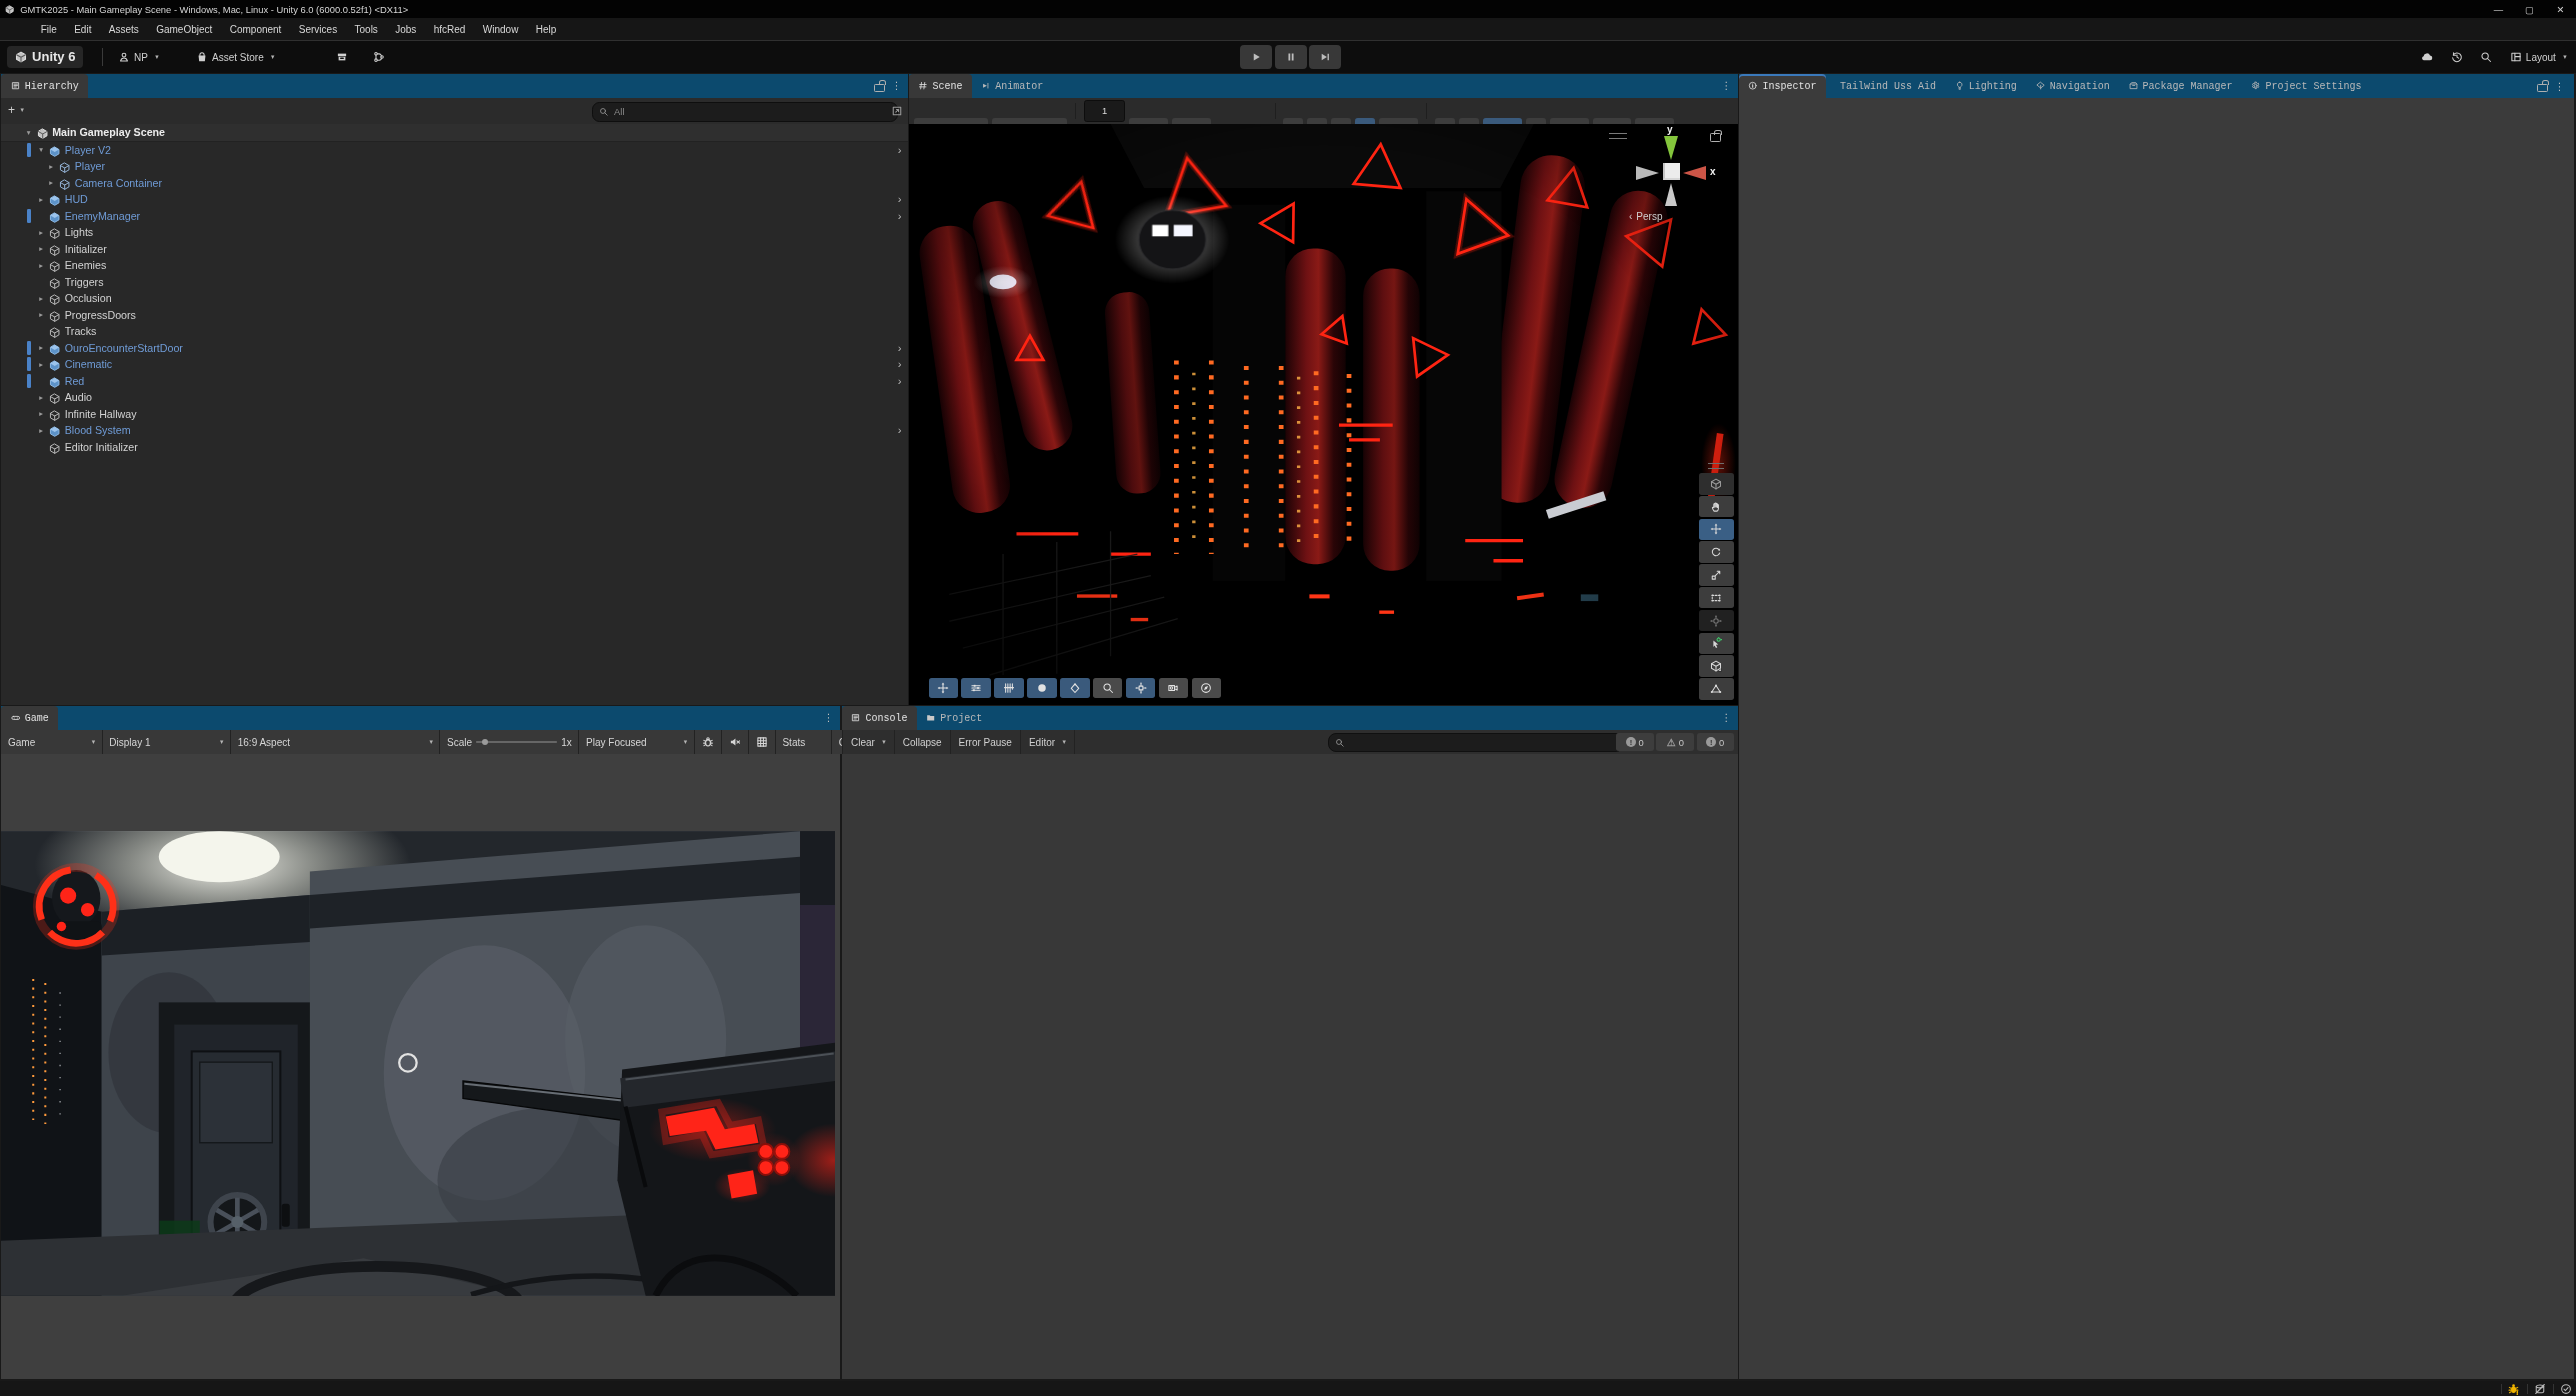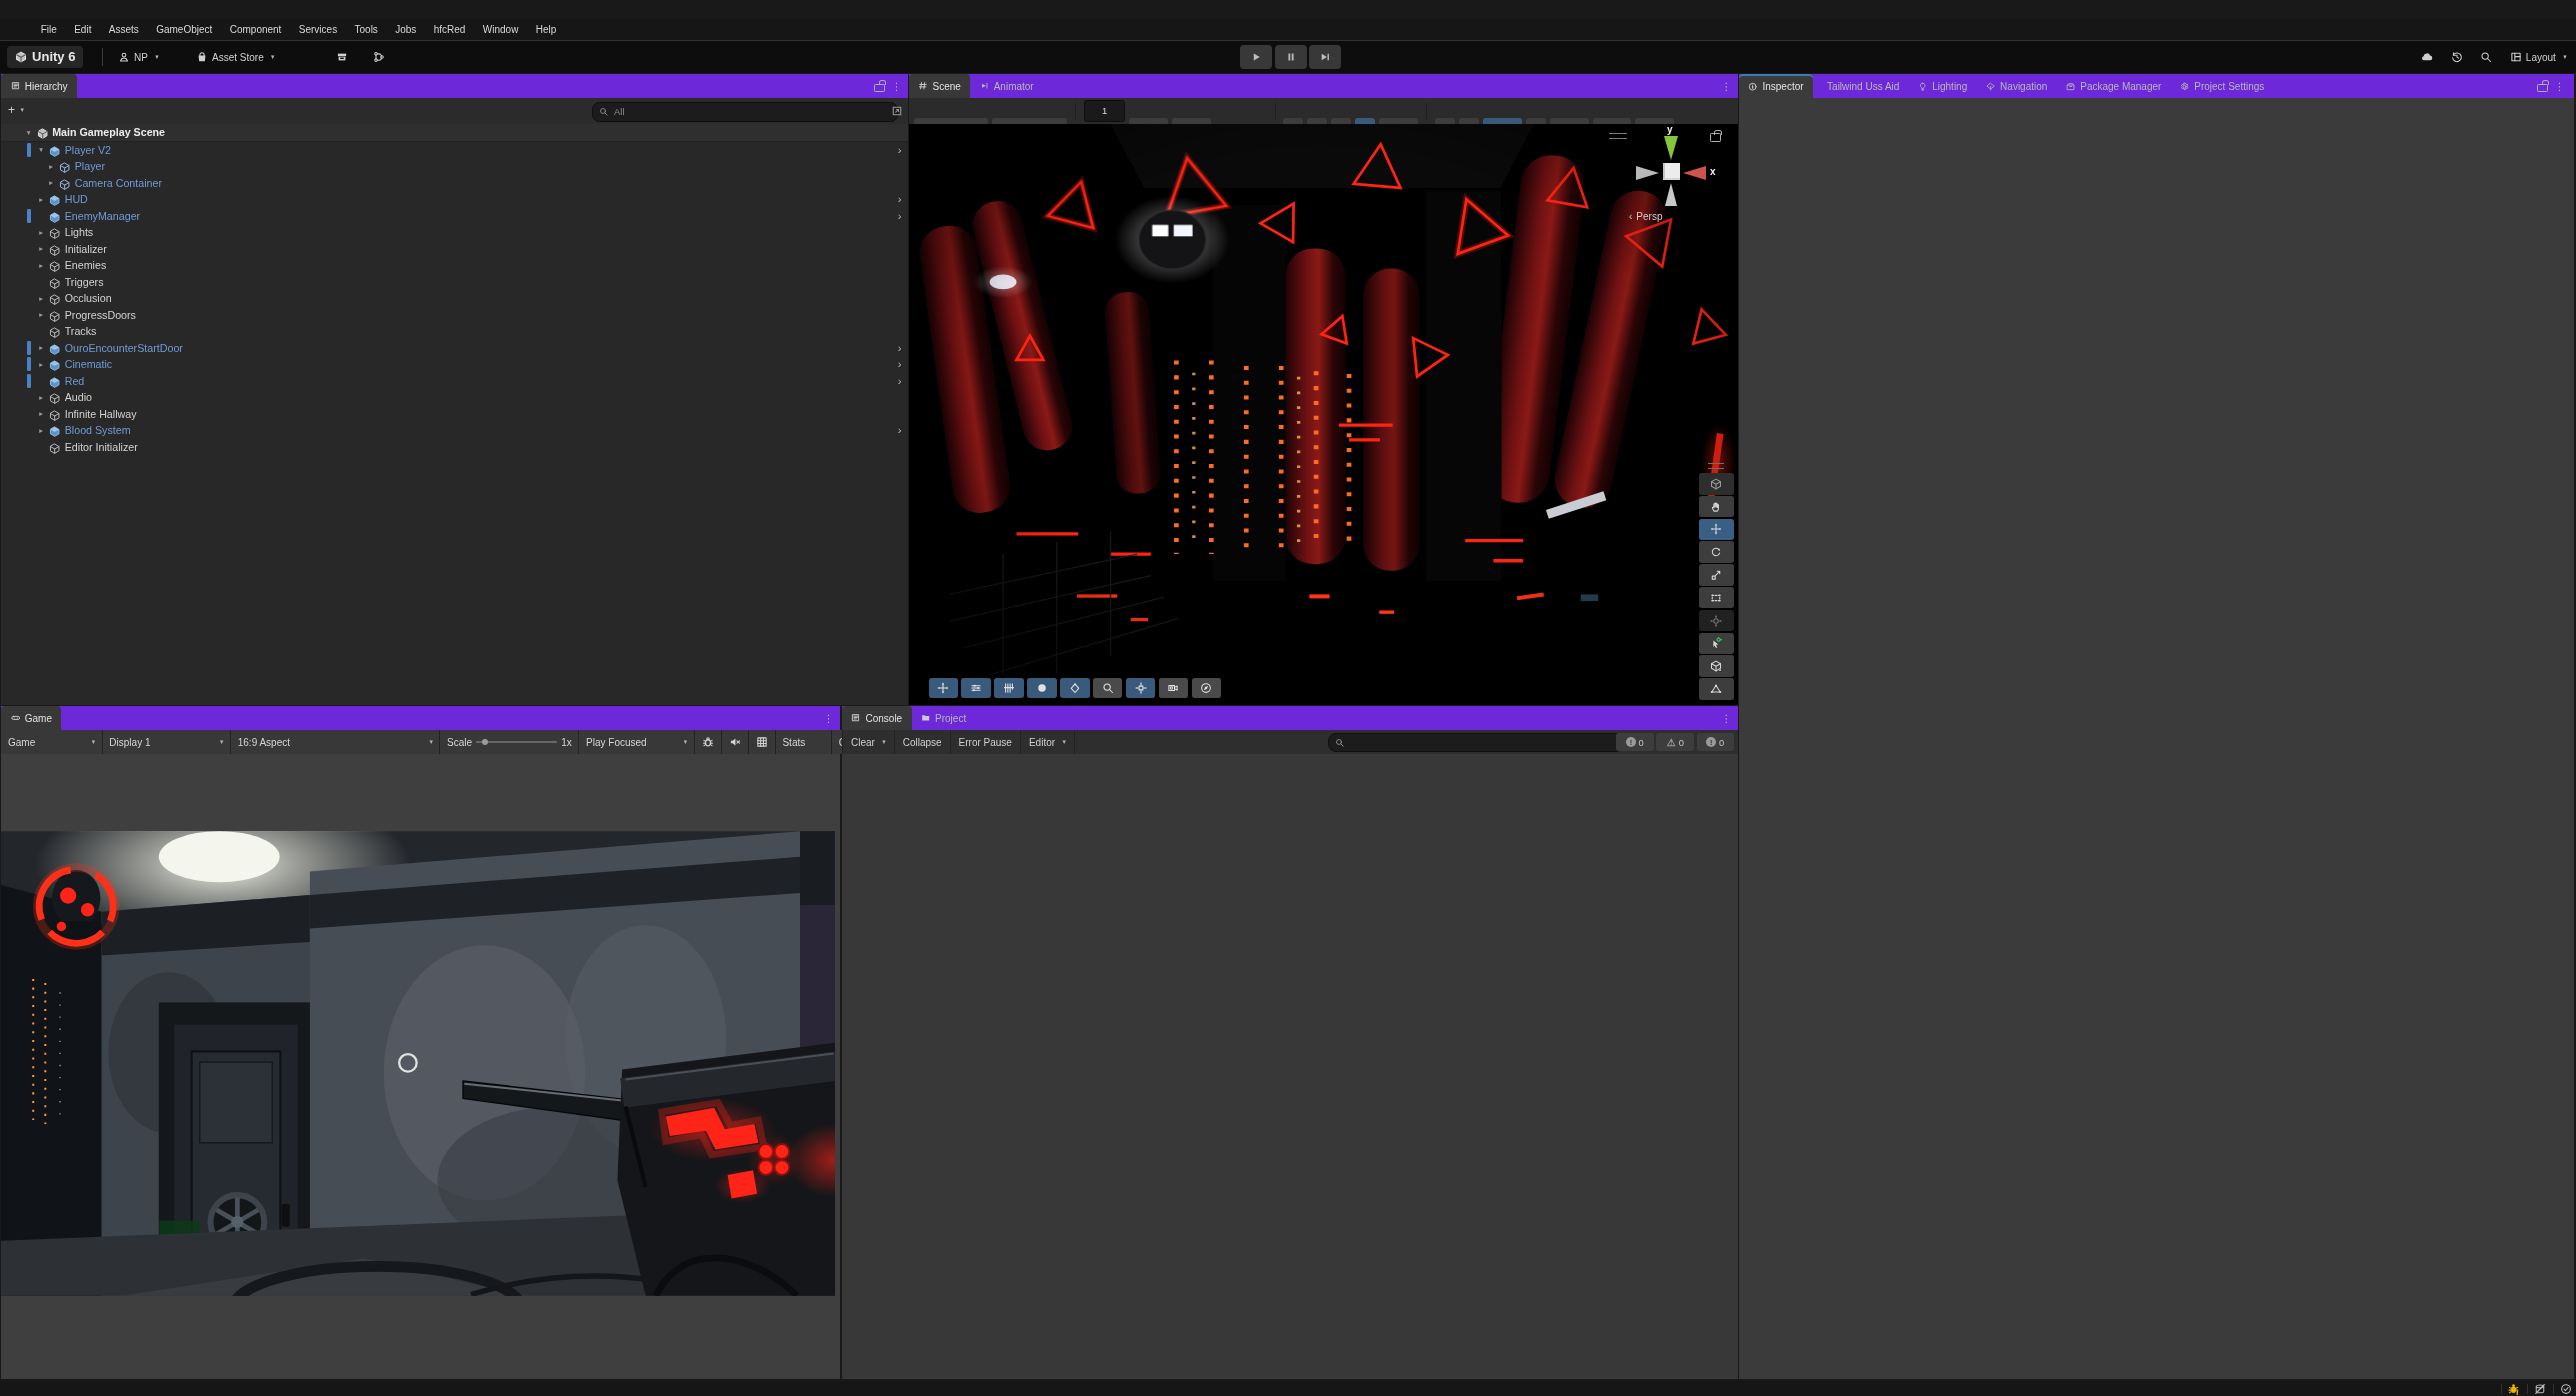--- a/index.html
+++ b/index.html
@@ -23,21 +23,21 @@
   #maintoolbar{position:absolute;left:0;top:41px;width:2576px;height:32px;background:#0d0d0d;}
   .unity-chip{position:absolute;left:6.7px;top:4.7px;height:22px;display:flex;align-items:center;gap:5.4px;background:#262626;border-radius:4px;padding:0 8px;color:#e8e8e8;}
   .unity-chip b{font-size:13px;}
   .tb-sep{position:absolute;top:6.7px;width:0.7px;height:18px;background:#3a3a3a;}
   .tb-group{position:absolute;top:0;height:32px;display:flex;align-items:center;gap:4px;color:#d0d0d0;font-size:10px;cursor:pointer;}
   .play-bar{position:absolute;left:1240px;top:4px;display:flex;gap:2.7px;}
   .play-btn{width:32px;height:23.5px;background:#383838;border-radius:4px;display:flex;align-items:center;justify-content:center;color:#bdbdbd;cursor:pointer;}
   .tb-right{position:absolute;right:9.4px;top:0;height:32px;display:flex;align-items:center;gap:17.5px;color:#cfcfcf;}
   
   .panel{position:absolute;background:#383838;}
-  .tabstrip{position:absolute;left:0;top:0;right:0;height:24px;background:#6d28d9;display:flex;align-items:flex-end;}
+  .tabstrip{position:absolute;left:0;top:0;right:0;height:24px;background:#0c4a6e;display:flex;align-items:flex-end;font-family:Liberation Mono, monospace;}
   .tab{height:24px;display:inline-flex;align-items:center;gap:4.7px;padding:0 9.4px;font-size:10px;color:#b9b9b9;cursor:pointer;}
   .tab.active{background:#383838;border-radius:4px 4px 0 0;color:#e2e2e2;}
   .tab.active.blue-top{box-shadow:inset 0 2px 0 #3a79bb;}
   .strip-right{position:absolute;right:2.7px;top:0;height:24px;display:flex;align-items:center;gap:2.7px;}
   .lock{position:relative;width:8.7px;height:6.7px;border:1px solid #b0b0b0;border-radius:1.3px;margin-top:4px;}
   .lock::before{content:"";position:absolute;left:3.4px;top:-4.7px;width:5.4px;height:4px;border:1px solid #b0b0b0;border-bottom:none;border-radius:2.7px 2.7px 0 0;}
   
   #hierarchy{left:1.3px;top:74px;width:907px;height:631px;background:#282828;}
   .htoolbar{position:absolute;left:0;top:24px;right:0;height:25.5px;background:#2b2b2b;border-bottom:0.7px solid #1f1f1f;}
   .create-btn{position:absolute;left:6.7px;top:4.7px;display:flex;align-items:center;gap:2px;color:#cfcfcf;font-size:12px;cursor:pointer;}
@@ -370,20 +370,31 @@
         <ellipse cx="7.4" cy="9" rx="3.4" ry="4.4" fill="#f0b400" stroke="none"></ellipse>
         <circle cx="7.4" cy="3.6" r="1.8" fill="#f0b400" stroke="none"></circle>
         <path d="M4 7 1.8 5.8M4 9.5H1.4M4 11.6l-2 1.4M10.8 7l2.2-1.2M10.8 9.5h2.4" stroke="#f0b400"></path>
         <path d="M12.4 11.2v2.4M12.4 15v.2" stroke="#f0b400" stroke-width="2"></path>
       </symbol>
 </defs>
 </svg>
 
 <div id="app">
 
+  <div id="titlebar">
+    <span class="tb-icon"><svg class="i i14" viewBox="0 0 14 14" width="9.4" height="9.4">
+          <use href="#i-scenecube"></use>
+        </svg></span>
+    <span class="tb-title">GMTK2025 - Main Gameplay Scene - Windows, Mac, Linux - Unity 6.0 (6000.0.52f1) &lt;DX11&gt;</span>
+    <div class="win-controls">
+      <span class="win-btn">—</span>
+      <span class="win-btn">▢</span>
+      <span class="win-btn">✕</span>
+    </div>
+  </div>
 
   <div id="menubar">
 
   <span class="menu-item">File</span>
       <span class="menu-item">Edit</span>
       <span class="menu-item">Assets</span>
       <span class="menu-item">GameObject</span>
       <span class="menu-item">Component</span>
       <span class="menu-item">Services</span>
       <span class="menu-item">Tools</span>

